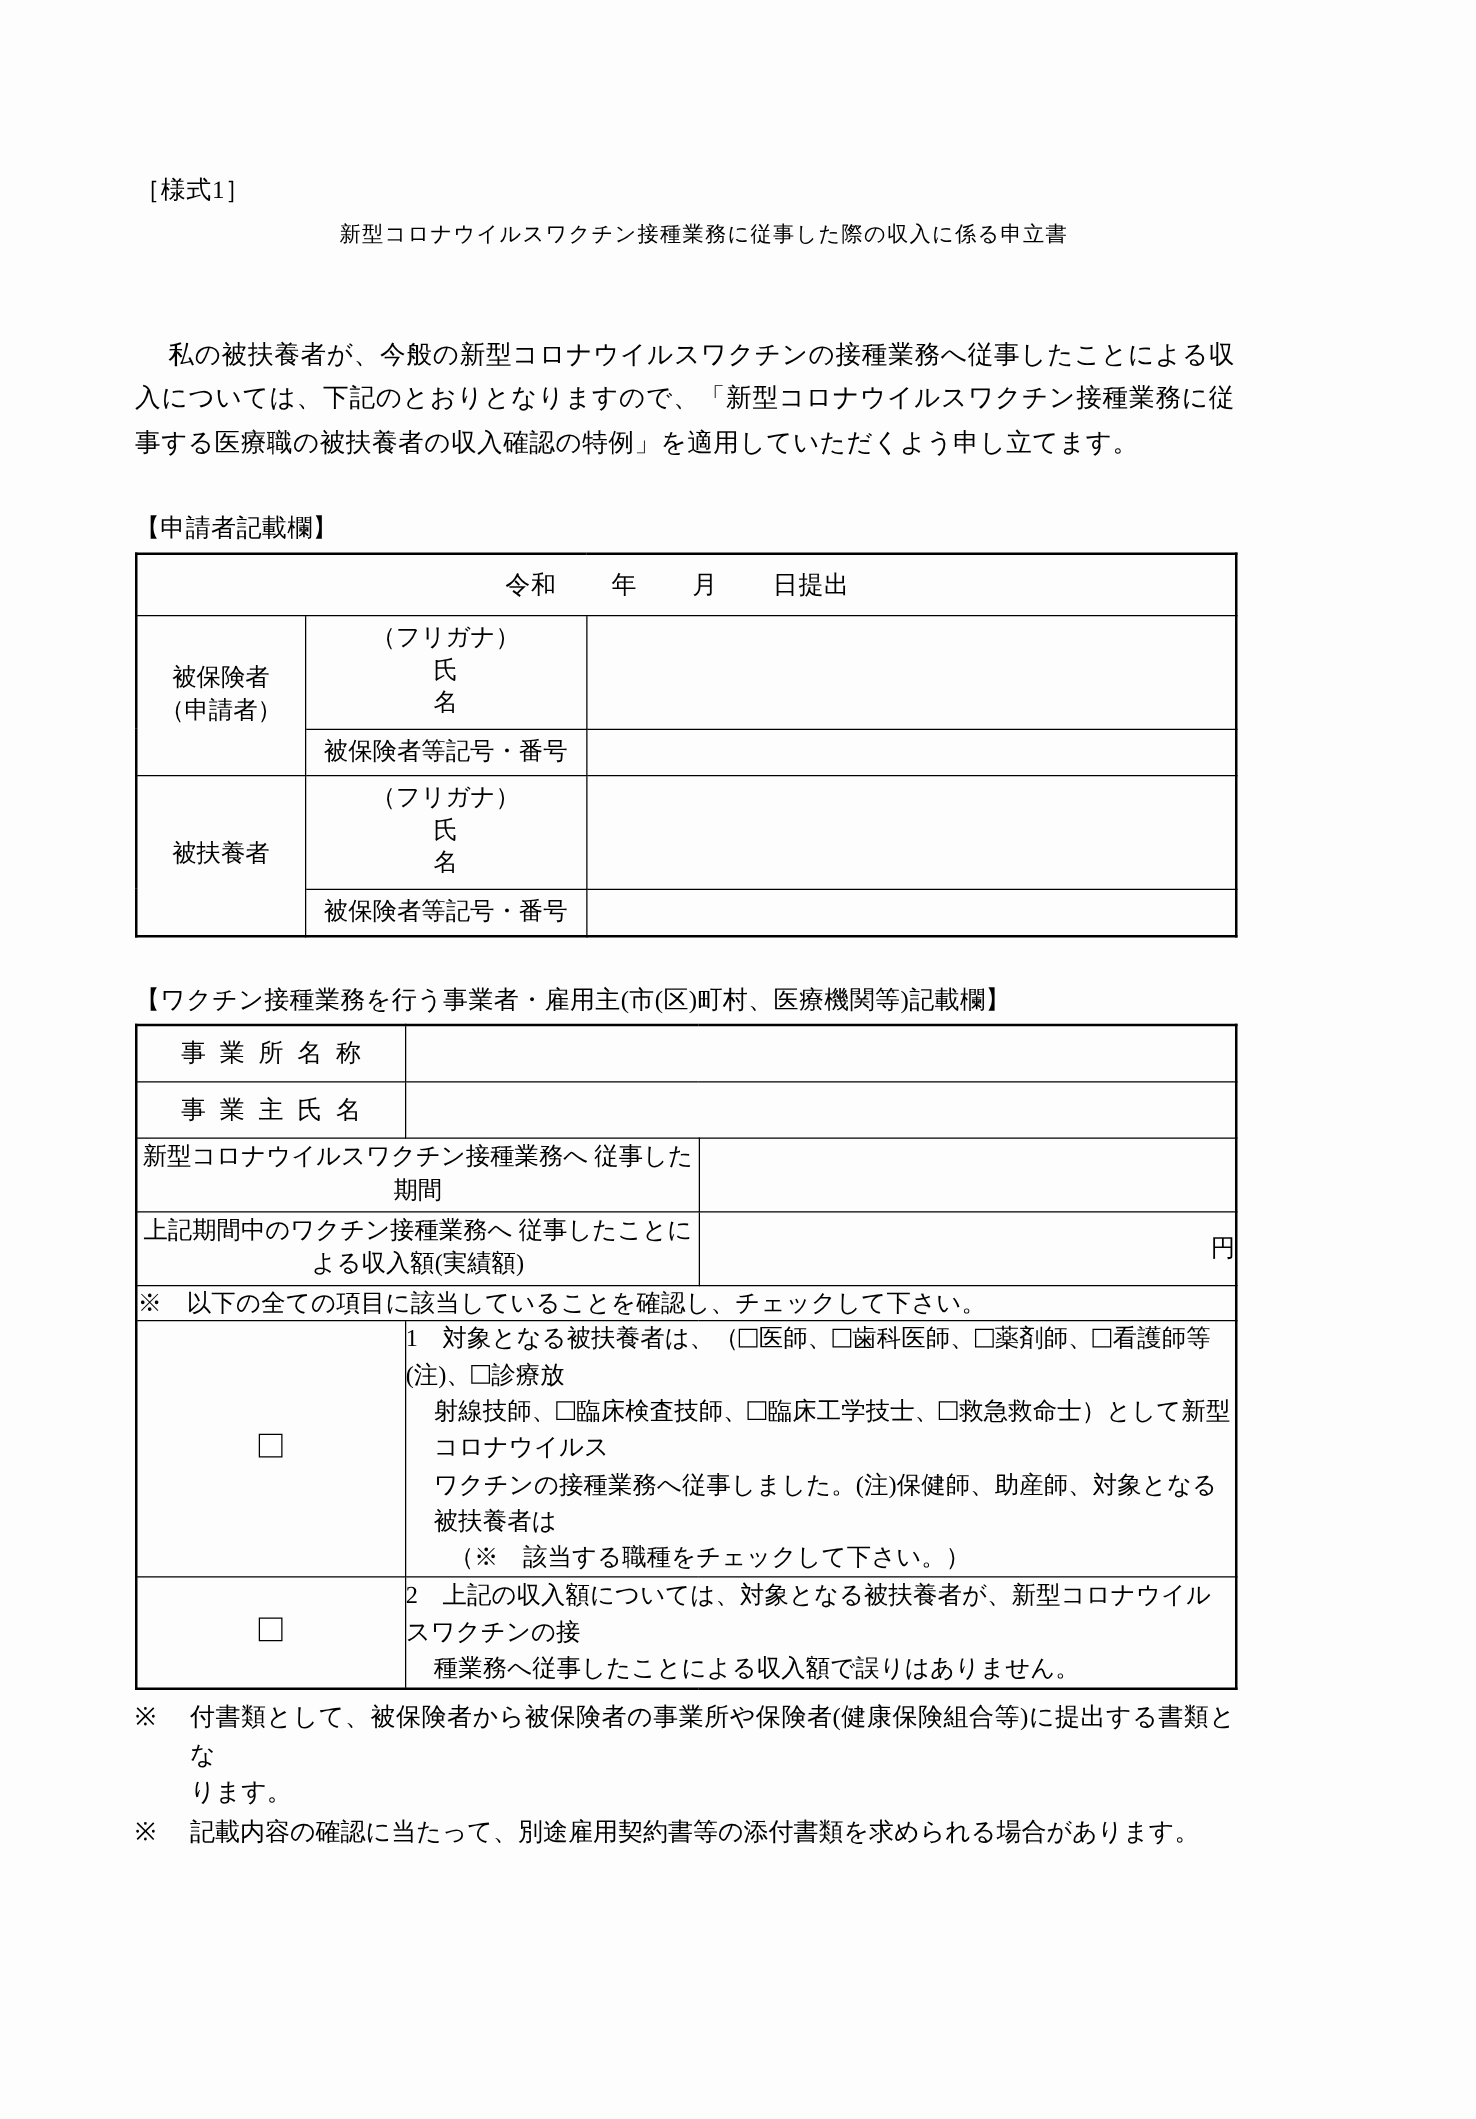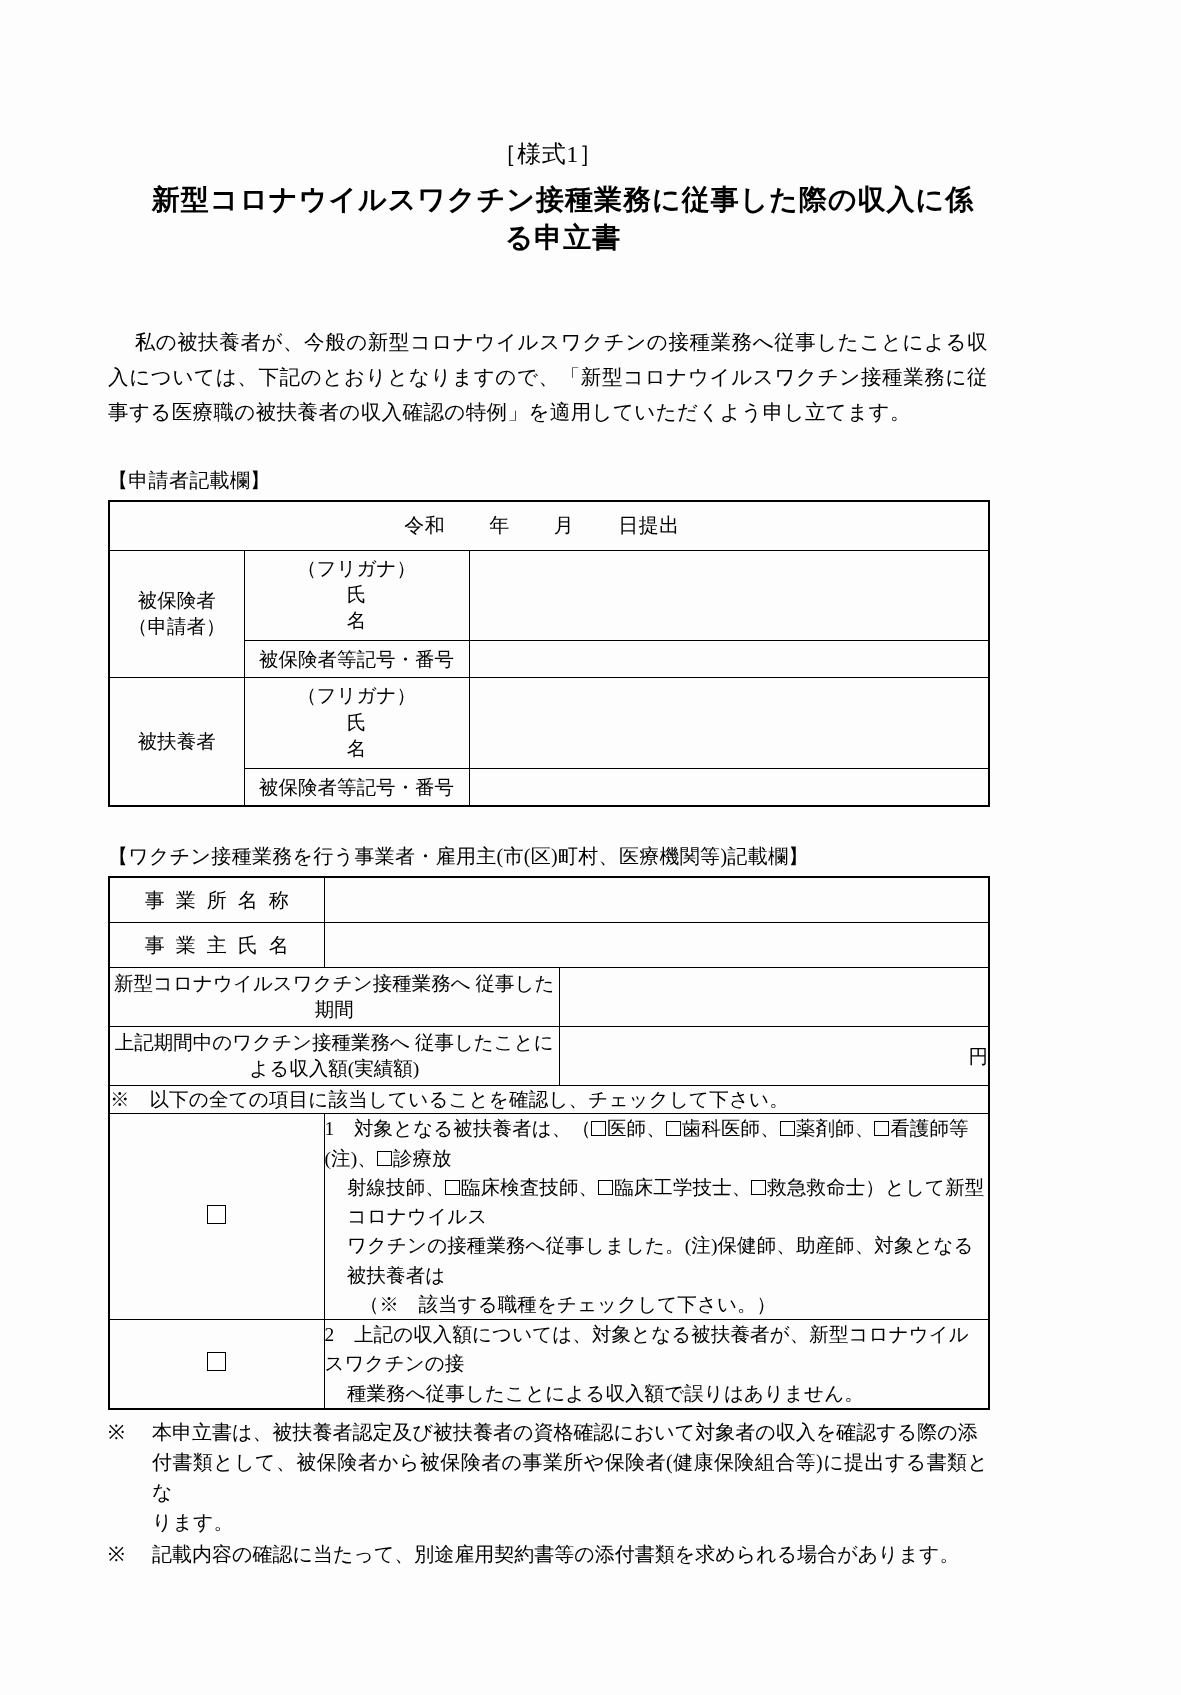--- a/index.html
+++ b/index.html
@@ -20,32 +20,30 @@
     padding: 0;
     overflow: hidden;
   }
   .content {
     position: absolute;
     left: 108px;
     top: 140px;
     width: 880px;
   }
   .form-id {
-    font-size: 24px;
+    font-size: 20px;
     line-height: 1.2;
     letter-spacing: 0.5px;
-    text-align: center;
   }
   .doc-title {
-    font-size: 28px;
+    font-size: 17px;
     text-align: center;
     margin-top: 12px;
     letter-spacing: 1px;
     padding-left: 30px;
-    font-weight: bold;
   }
   .intro {
     margin-top: 68px;
     font-size: 20.5px;
     line-height: 1.72;
     text-align: justify;
     text-justify: inter-ideograph;
     letter-spacing: 0.4px;
   }
   .intro p {
@@ -315,21 +313,20 @@
             <span class="ln ind">種業務へ従事したことによる収入額で誤りはありません。</span>
           </td>
         </tr>
       </tbody>
     </table>
 
     <div class="footnotes">
       <div class="footnote">
         <div class="fn-mark">※</div>
         <div class="fn-body">
-          <span class="ln">本申立書は、被扶養者認定及び被扶養者の資格確認において対象者の収入を確認する際の添</span>
           <span class="ln">付書類として、被保険者から被保険者の事業所や保険者(健康保険組合等)に提出する書類とな</span>
           <span class="ln">ります。</span>
         </div>
       </div>
       <div class="footnote">
         <div class="fn-mark">※</div>
         <div class="fn-body">
           <span class="ln">記載内容の確認に当たって、別途雇用契約書等の添付書類を求められる場合があります。</span>
         </div>
       </div>

